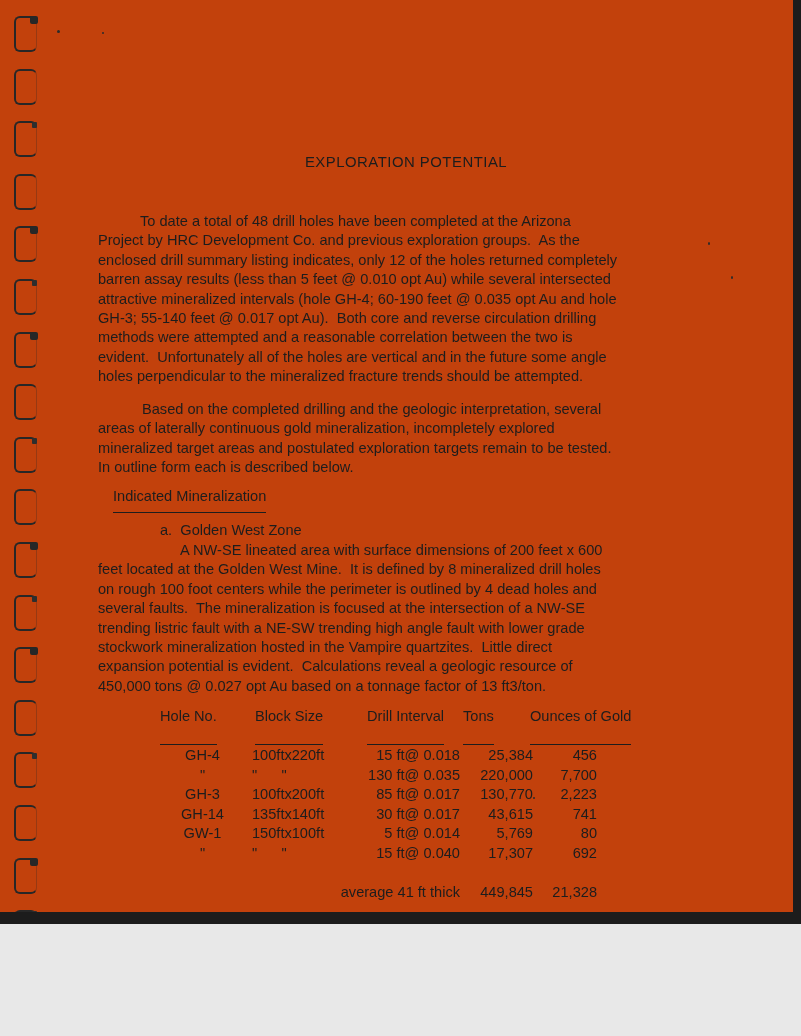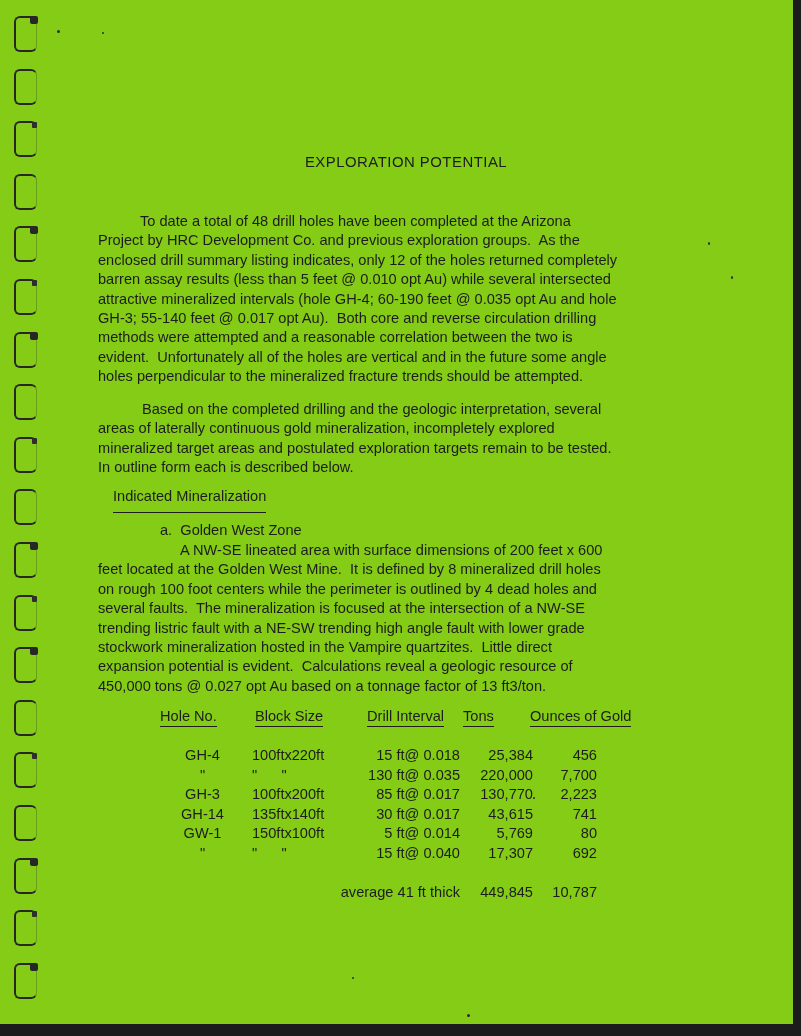--- a/index.html
+++ b/index.html
@@ -1,17 +1,17 @@
 <!DOCTYPE html>
 <html><head>
 <meta charset="utf-8">
 <style>
   html,body{margin:0;padding:0;background:#e8e8e8;}
   .page{
-    position:relative;width:801px;height:1036px;background:#84cc16;
+    position:relative;width:801px;height:924px;background:#c2410c;
     font-family:"Liberation Sans","DejaVu Sans",sans-serif;
     color:#1d1d1d;font-size:14.6px;line-height:19.4px;overflow:hidden;
   }
   
   .rail{position:absolute;left:14px;top:16px;width:28px;}
   .hole{
     width:23px;height:36px;margin-bottom:16.6px;
     border:2px solid #272727;border-right:1px solid rgba(39,39,39,.28);
     border-radius:6px;position:relative;box-sizing:border-box;
   }
@@ -31,21 +31,21 @@
   .para{position:absolute;left:98px;width:600px;white-space:pre;}
   .p1{top:212px;text-indent:42px;}
   .p2{top:400px;text-indent:44px;}
   .p3{top:541px;text-indent:82px;}
   .sect{position:absolute;left:113px;top:487px;}
   .ul{border-bottom:1.6px solid #1d1d1d;padding-bottom:8px;}
   .sub{position:absolute;left:160px;top:521px;white-space:pre;}
   
   .mtable{position:absolute;left:148px;top:701px;width:600px;height:210px;}
   .thead{position:absolute;top:6px;left:0;width:100%;height:26px;}
-  .thead span{position:absolute;top:0;white-space:nowrap;border-bottom:1.6px solid #1d1d1d;padding-bottom:0;}
+  .thead span{position:absolute;top:0;white-space:nowrap;border-bottom:1.6px solid #1d1d1d;padding-bottom:18px;}
   .h-hole{left:12px;}  .h-block{left:107px;} .h-int{left:219px;}
   .h-tons{left:315px;} .h-oz{left:374px;margin-left:8px;}
   .trow{position:absolute;left:16px;width:100%;height:19.6px;}
   .r0{top:45px;} .r1{top:64.6px;} .r2{top:84.2px;} .r3{top:103.8px;}
   .r4{top:123.4px;} .r5{top:143px;} .r6{top:162.6px;} .r7{top:182.2px;}
   .c{position:absolute;top:0;white-space:pre;}
   .c-hole{left:0;width:77px;text-align:center;}
   .c-block{left:88px;width:104px;text-align:left;}
   .c-int{right:304px;} .c-tons{right:231px;} .c-oz{right:167px;}
   .u{border-bottom:1.6px solid #1d1d1d;}
@@ -160,21 +160,21 @@
       <span class="c c-block">"      "</span>
       <span class="c c-int">15 ft@ 0.040</span>
       <span class="c c-tons">17,307</span>
       <span class="c c-oz">692</span>
     </div>
     <div class="trow r7">
       <span class="c c-hole"></span>
       <span class="c c-block"></span>
       <span class="c c-int">average 41 ft thick</span>
       <span class="c c-tons">449,845</span>
-      <span class="c c-oz">10,787</span>
+      <span class="c c-oz">21,328</span>
     </div>
   </div>
 
   <div class="speck" style="left:57px;top:30px;width:3px;height:3px;"></div>
   <div class="speck" style="left:102px;top:32px;width:2px;height:2px;"></div>
   <div class="speck" style="left:708px;top:242px;width:2px;height:3px;"></div>
   <div class="speck" style="left:731px;top:276px;width:2px;height:3px;"></div>
   <div class="speck" style="left:533px;top:797px;width:2px;height:2px;"></div>
   <div class="speck" style="left:352px;top:977px;width:2px;height:2px;"></div>
   <div class="speck" style="left:467px;top:1014px;width:3px;height:3px;"></div>

